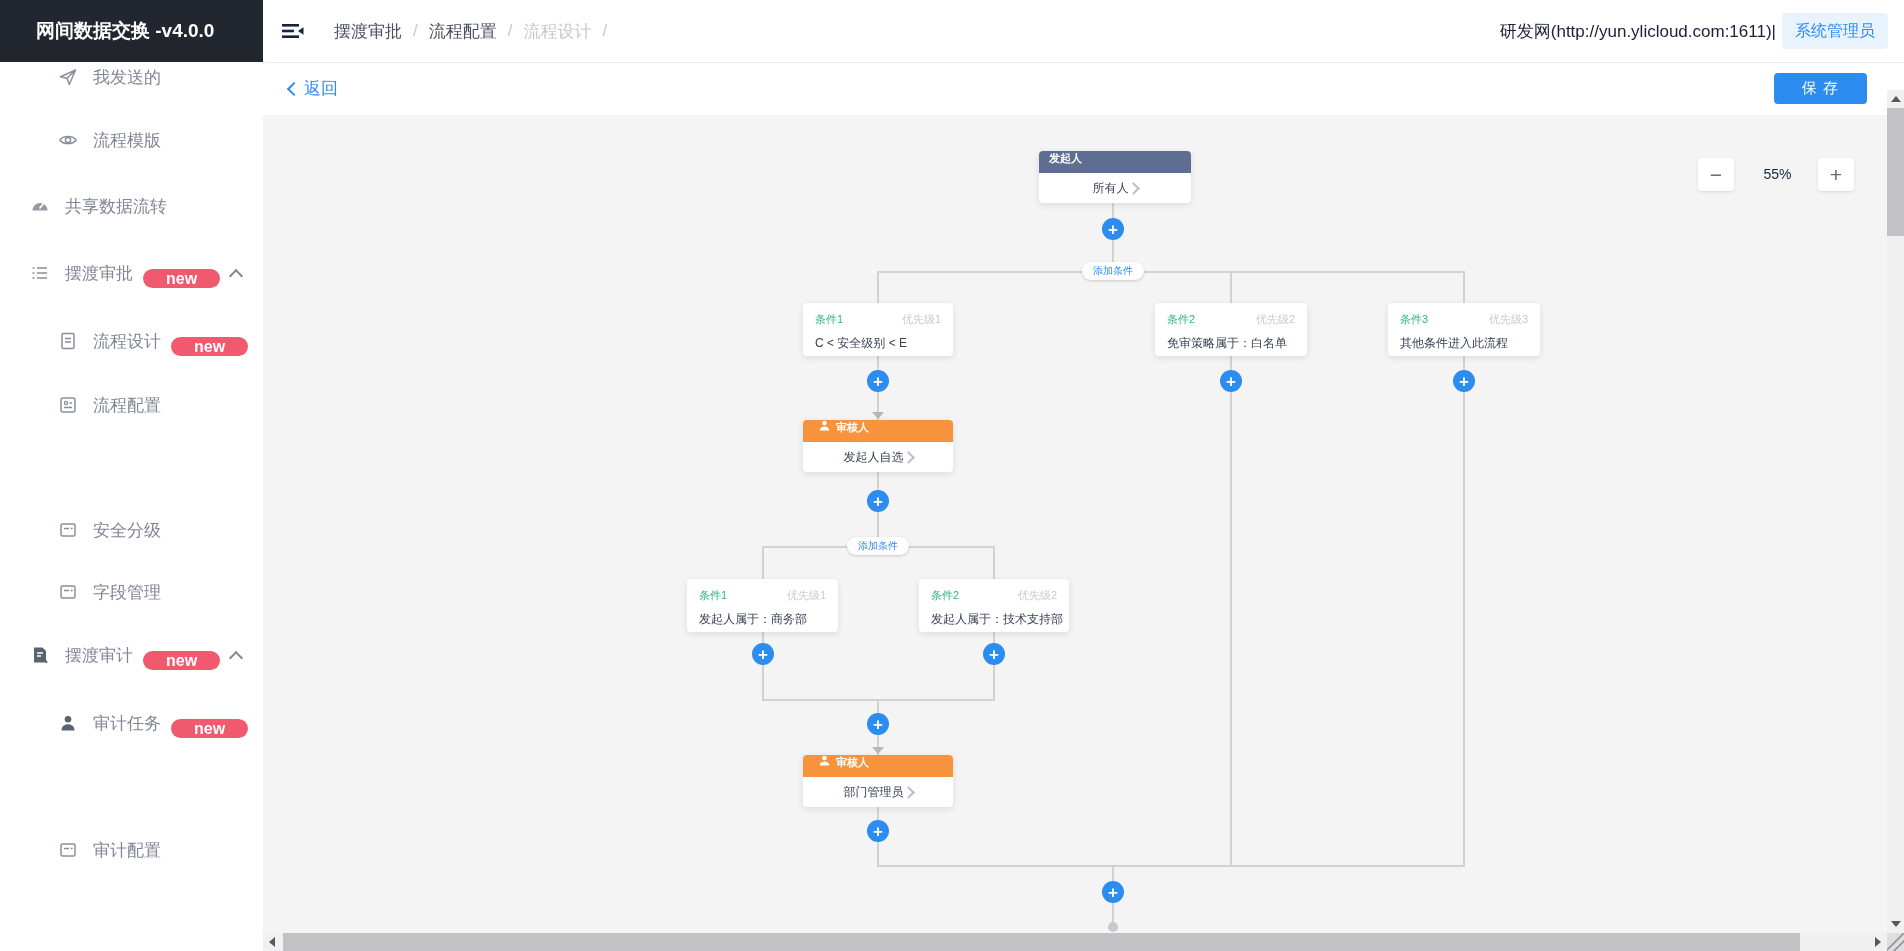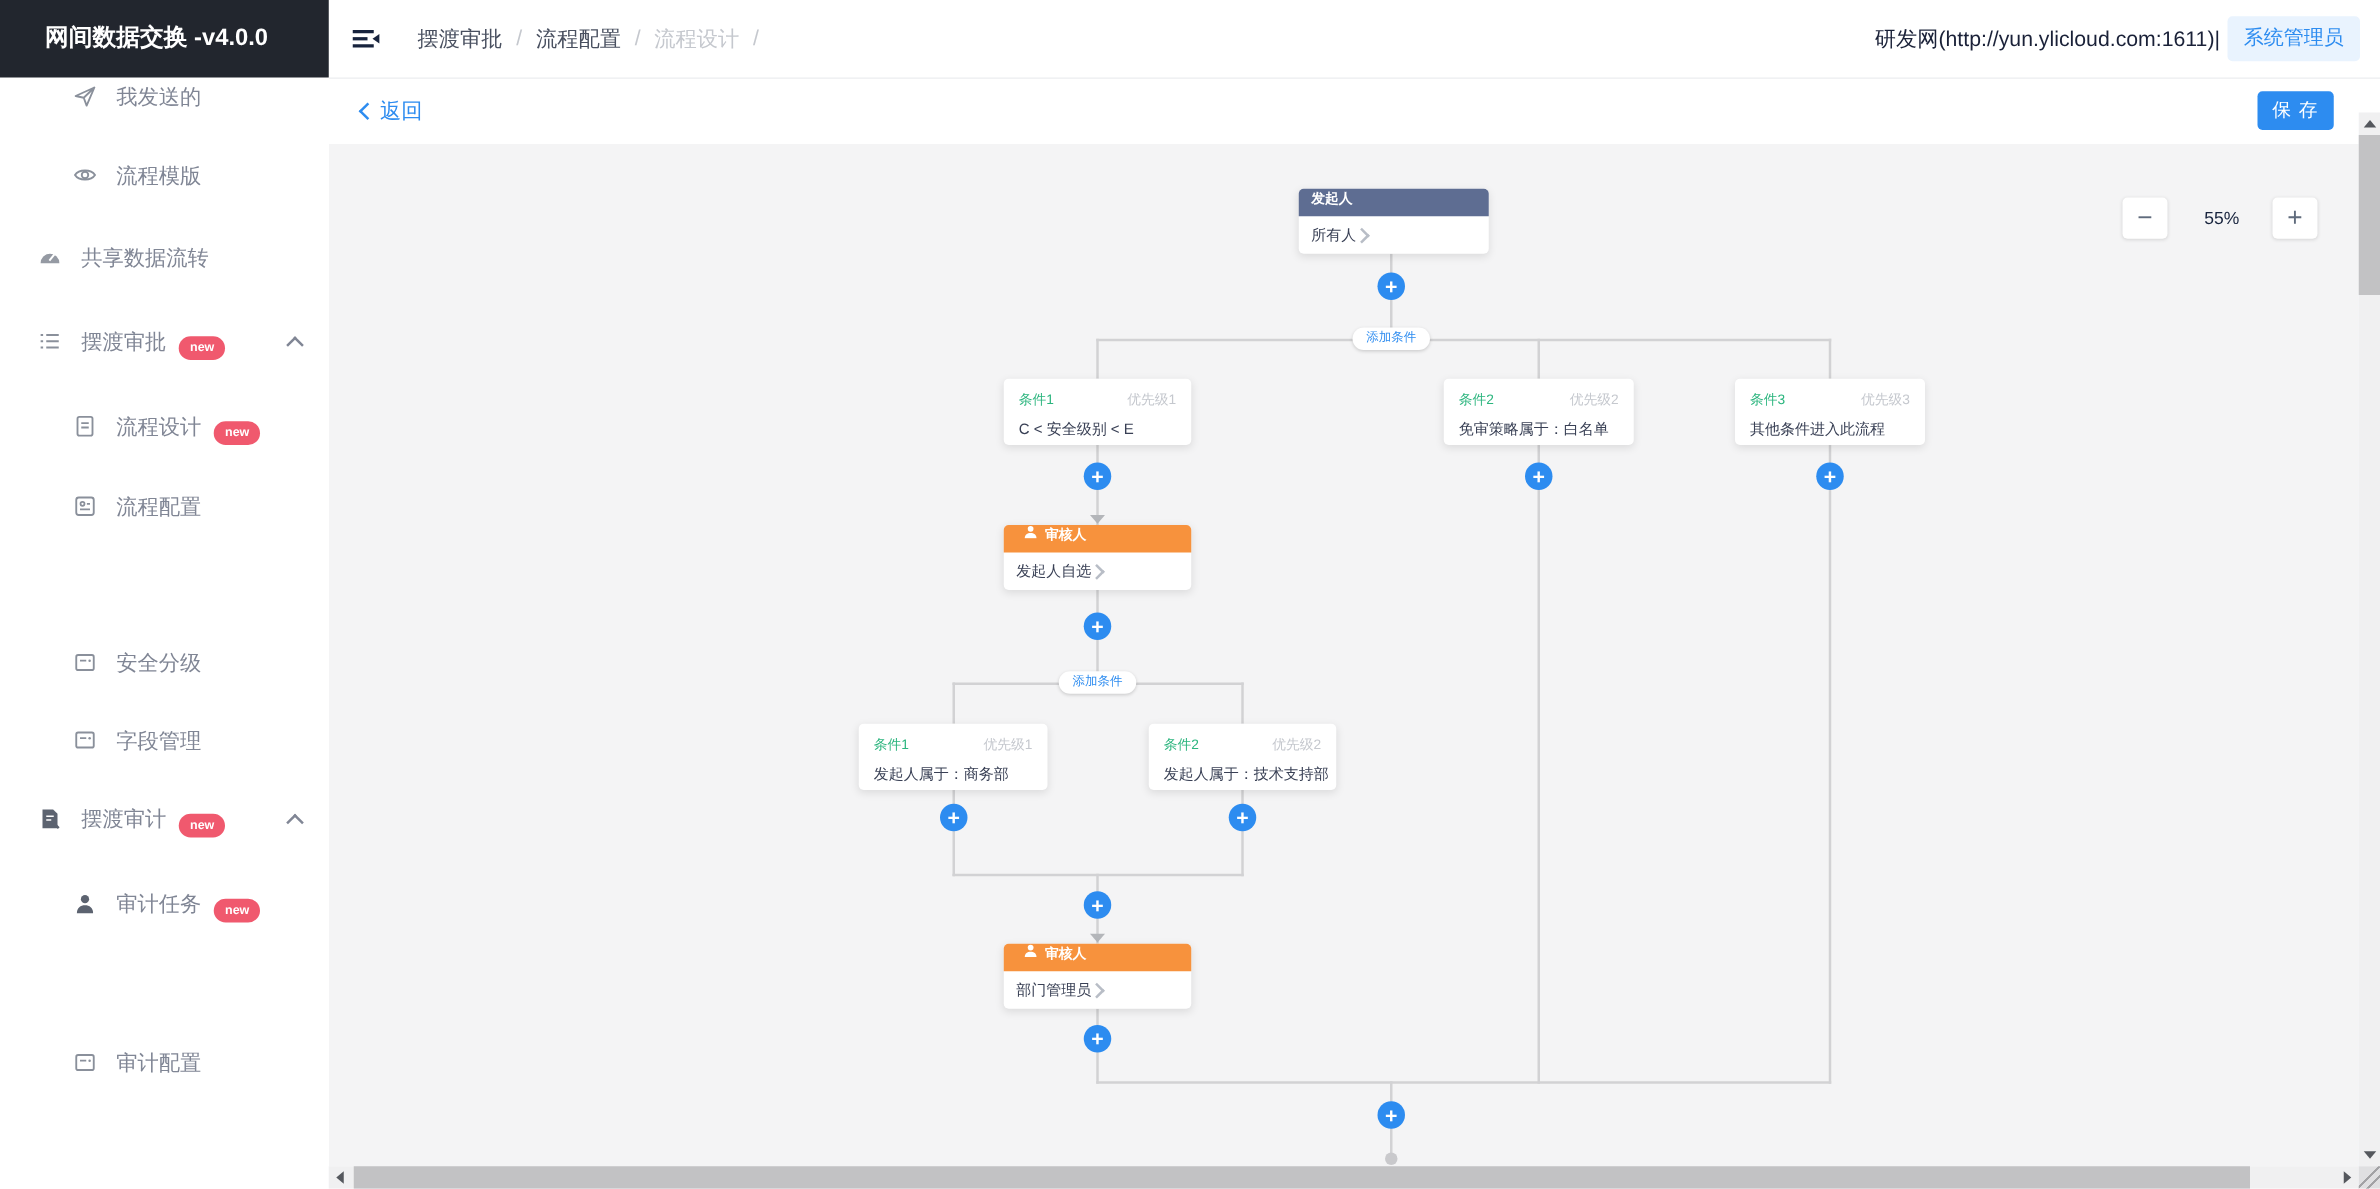--- a/index.html
+++ b/index.html
@@ -5,49 +5,49 @@
   * { margin:0; padding:0; box-sizing:content-box; }
   body { font-family:"Liberation Sans","DejaVu Sans",sans-serif; }
   .page { position:relative; width:1904px; height:951px; background:#fff; overflow:hidden; }
 
   
   .sidebar { position:absolute; left:0; top:0; width:263px; height:951px; background:#fff; z-index:6; }
   .logo { height:62px; background:#22262e; color:#fff; font-size:19px; font-weight:bold; line-height:62px; padding-left:36px; white-space:nowrap; }
   .nav-item { position:absolute; left:0; right:0; height:40px; display:flex; align-items:center; color:#808695; font-size:17px; cursor:pointer; }
   .lvl1 { padding-left:30px; } .lvl2 { padding-left:58px; }
   .nav-icon { width:20px; height:20px; margin-right:15px; display:inline-flex; flex:none; }
-  .badge { margin-left:10px; background:#f0596e; color:#fff; font-size:10px; font-weight:bold; line-height:19px; padding:0 9px; border-radius:10px;margin-top:11px; }
+  .badge { margin-left:10px; background:#f0596e; color:#fff; font-size:16px; font-weight:bold; line-height:19px; padding:0 23px; border-radius:10px;margin-top:11px; }
   .chev-up { position:absolute; right:22px; top:18px; width:8px; height:8px; border-left:2px solid #808695; border-top:2px solid #808695; transform:rotate(45deg); }
 
   
   .topbar { position:absolute; left:263px; right:0; top:0; height:62px; background:#fff; border-bottom:1px solid #ebedf0; display:flex; align-items:center; z-index:5; }
   .collapse { margin-left:19px; display:inline-flex; cursor:pointer; }
   .crumbs { margin-left:30px; font-size:17px; color:#495060; display:flex; align-items:center; gap:11px; }
   .sep { color:#c5c8ce; }
   .crumb { cursor:pointer; }
   .crumb.dim { color:#c5c8ce; }
   .top-right { margin-left:auto; display:flex; align-items:center; margin-right:16px; gap:6px; }
   .env { font-size:17px; color:#1a2138; }
   .role { background:#e9f3fe; color:#2d8cf0; font-size:16px; line-height:36px; padding:0 13px; border-radius:4px; cursor:pointer; white-space:nowrap; }
 
   
   .actionbar { position:absolute; left:263px; right:0; top:62px; height:53px; background:#fff; display:flex; align-items:center; z-index:4; }
   .back { margin-left:26px; color:#2d8cf0; font-size:17px; display:flex; align-items:center; gap:5px; cursor:pointer; }
   .back-chev { width:8px; height:8px; border-left:2px solid #2d8cf0; border-bottom:2px solid #2d8cf0; transform:rotate(45deg); margin-top:1px; }
-  .save { margin-left:auto; margin-right:37px; background:#2d8cf0; border:none; color:#fff; font-size:15px; height:31px; padding:0 12px; border-radius:4px; cursor:pointer; letter-spacing:1px; }
+  .save { margin-left:auto; margin-right:37px; background:#2d8cf0; border:none; color:#fff; font-size:15px; height:31px; padding:0 28px; border-radius:4px; cursor:pointer; letter-spacing:1px; }
 
   
   .canvas { position:absolute; left:263px; top:115px; width:1624px; height:818px; background:#f4f4f5; overflow:hidden; }
   .vline,.hline { position:absolute; background:#d2d2d4; z-index:1; }
   .vline { width:2px; } .hline { height:2px; }
   .node { position:absolute; background:#fff; border-radius:4px; box-shadow:0 2px 7px rgba(0,0,0,.10); z-index:2; cursor:pointer; }
   .node-hd { height:22px; padding:0 10px; border-radius:4px 4px 0 0; color:#fff; font-size:11px; font-weight:bold; display:flex; gap:6px; }
   .hd-slate { background:#5e6d92; }
   .hd-orange { background:#f7923d;padding-left:16px; }
-  .node-bd { height:30px; padding:0 10px; font-size:12px; color:#394055; display:flex; align-items:center; justify-content:flex-start; }
+  .node-bd { height:30px; padding:0 10px; font-size:12px; color:#394055; display:flex; align-items:center; justify-content:center; }
   .chev-r { width:7px; height:7px; border-right:2px solid #b8bdc6; border-top:2px solid #b8bdc6; transform:rotate(45deg); flex:none; }
   .cond { padding:9px 12px; height:35px; }
   .cond-top { display:flex; justify-content:space-between; font-size:11px; }
   .cond-tag { color:#2bb57e; }
   .cond-pri { color:#c5c8ce; }
   .cond-text { margin-top:8px; font-size:12px; color:#394055; white-space:nowrap; }
   .plus { position:absolute; width:22px; height:22px; border-radius:50%; background:#2d8cf0; color:#fff; border:none; font-size:17px; font-weight:bold; line-height:21px; text-align:center; padding:0; cursor:pointer; z-index:3; }
   .pill { position:absolute; width:62px; height:18px; line-height:18px; text-align:center; background:#fff; border-radius:9px; font-size:10px; color:#2d8cf0; box-shadow:0 1px 3px rgba(0,0,0,.18); z-index:3; cursor:pointer; }
   .arrow-down { position:absolute; width:0; height:0; border-left:6px solid transparent; border-right:6px solid transparent; border-top:7px solid #b4b6ba; z-index:2; }
   .end-dot { position:absolute; width:10px; height:10px; border-radius:50%; background:#c9c9cc; z-index:2; }

